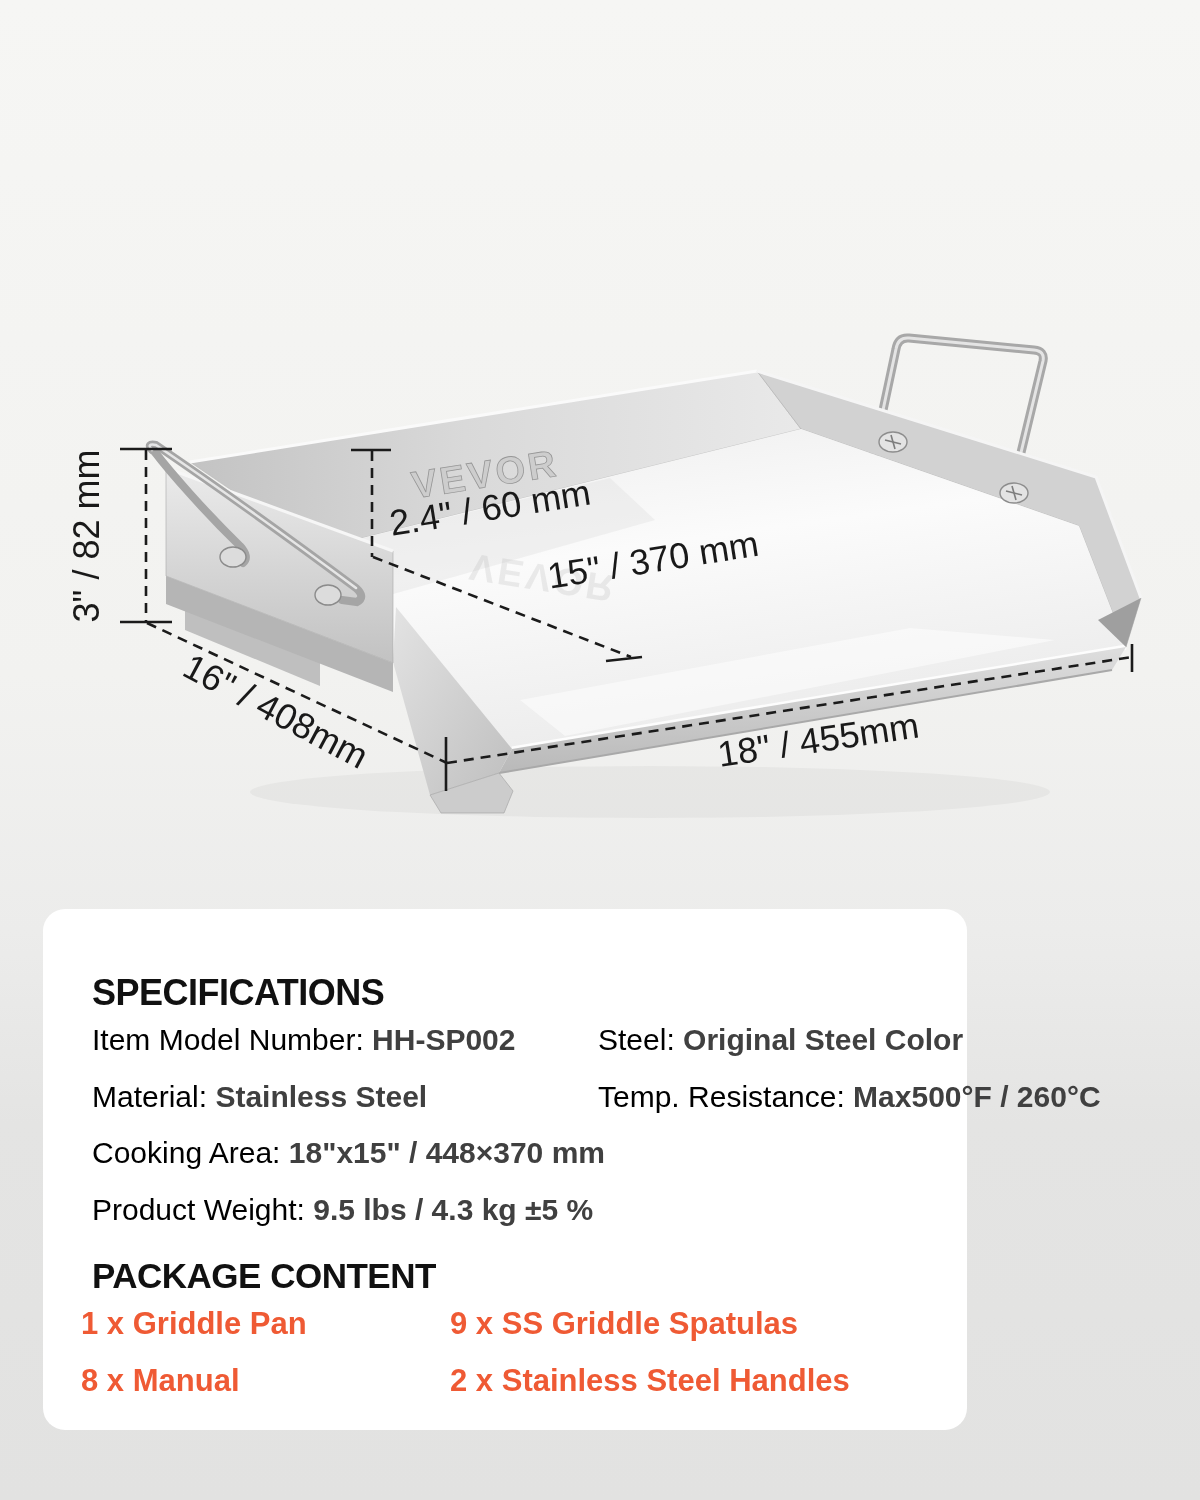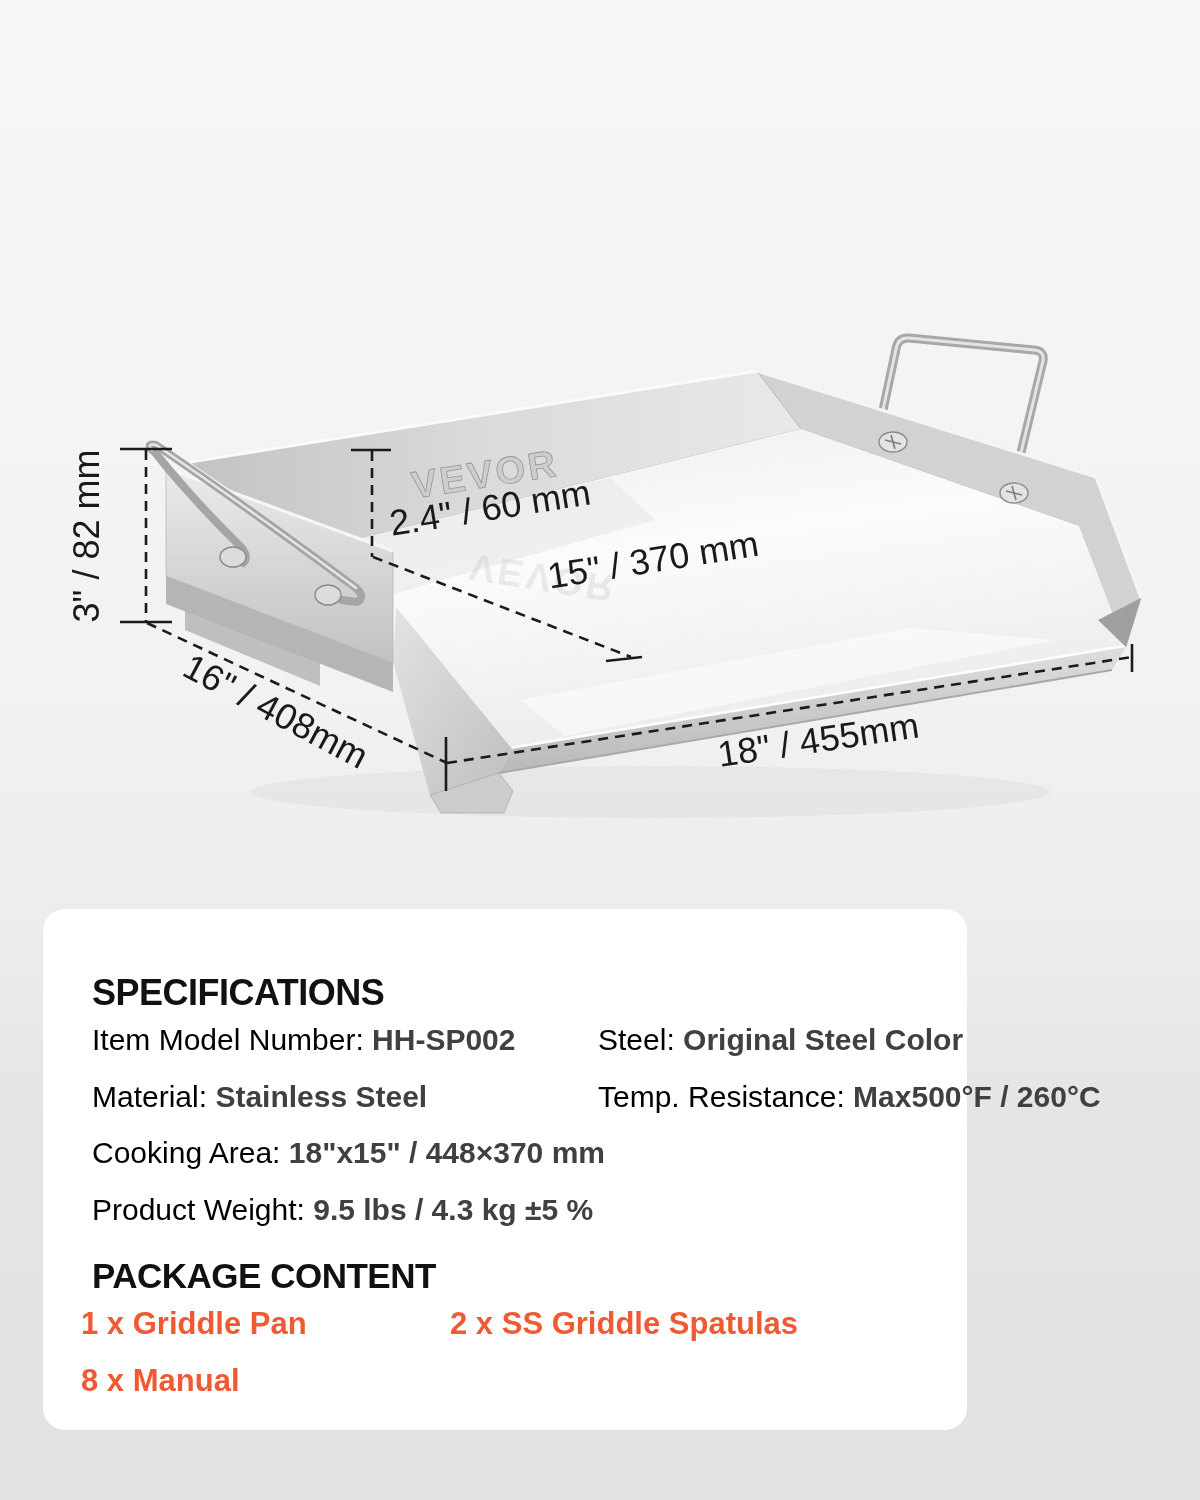--- a/index.html
+++ b/index.html
@@ -178,15 +178,16 @@
   <div class="row c1 r3">
     <span class="lbl">Cooking Area: </span><span class="val">18"x15" / 448×370 mm</span>
   </div>
   <div class="row c1 r4">
     <span class="lbl">Product Weight: </span><span class="val">9.5 lbs / 4.3 kg ±5 %</span>
   </div>
 
   <div class="h-pack">PACKAGE CONTENT</div>
 
   <div class="pk pkc1 pk1">1 x Griddle Pan</div>
-  <div class="pk pkc2 pk1">2 x SS Griddle Spatulas</div>
+  <div class="pk pkc2 pk1">9 x SS Griddle Spatulas</div>
   <div class="pk pkc1 pk2">8 x Manual</div>
+  <div class="pk pkc2 pk2">2 x Stainless Steel Handles</div>
 </div>
 
 </body></html>

